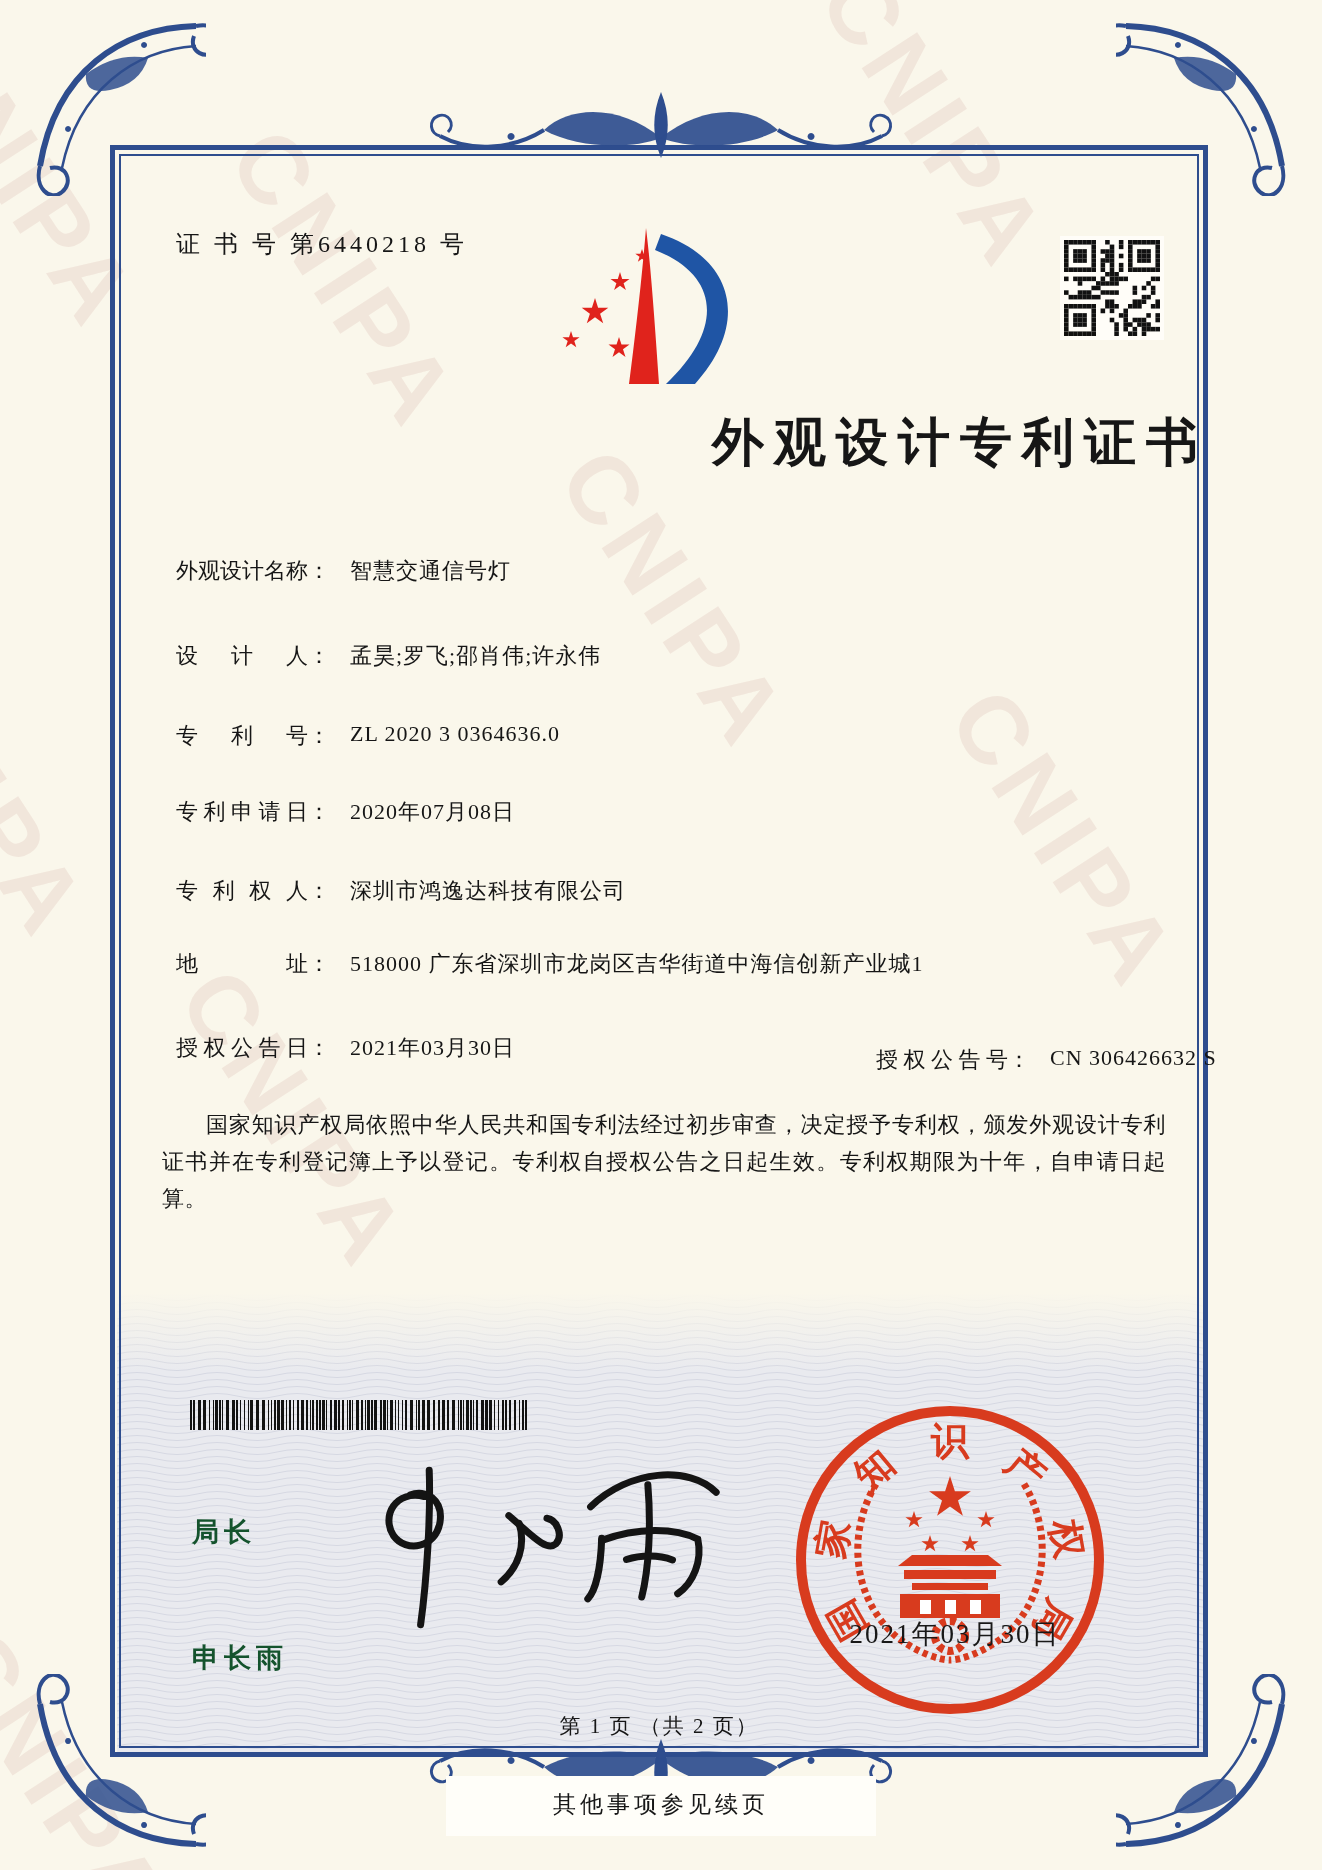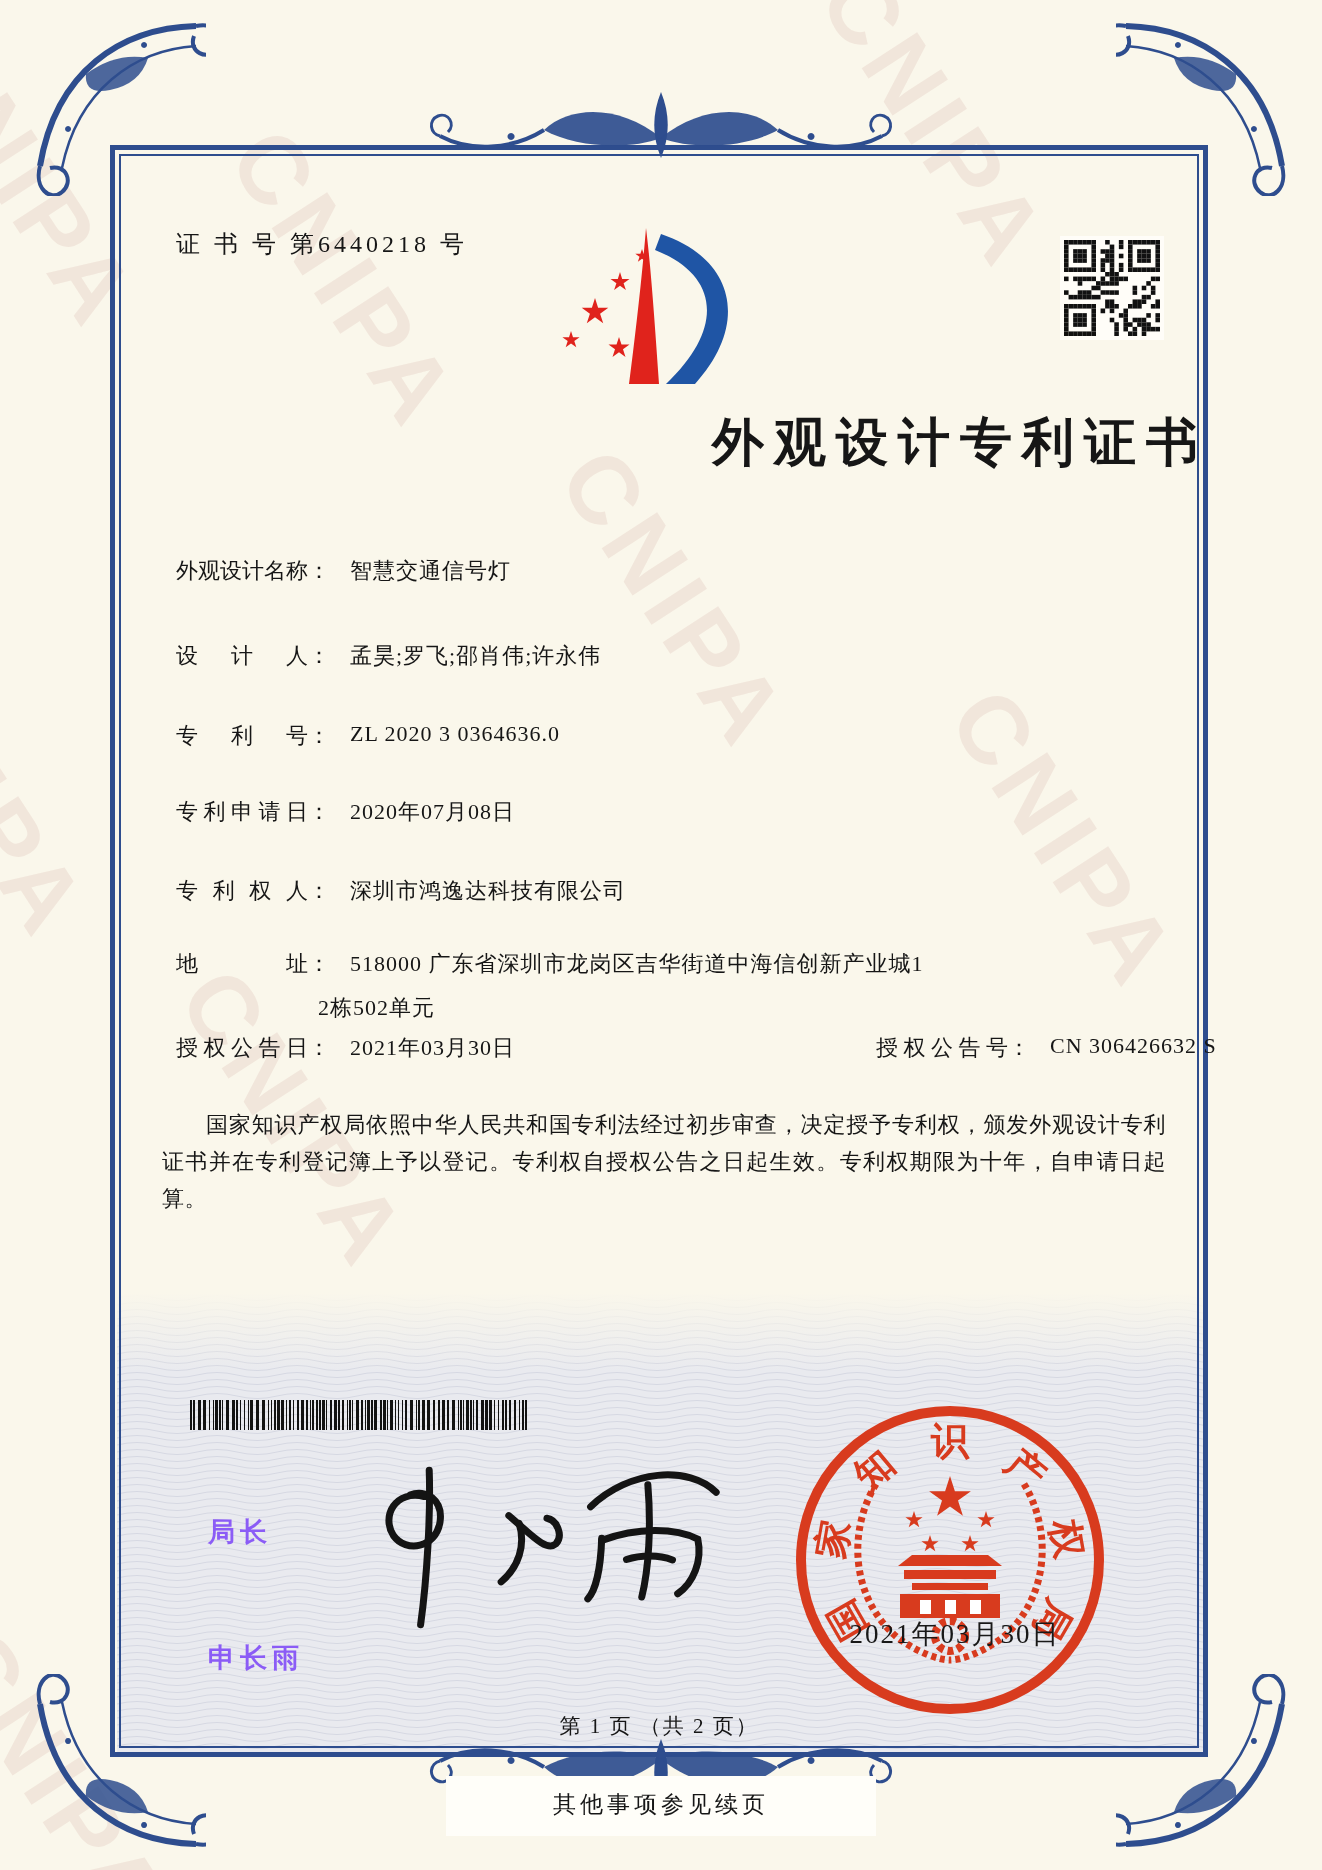--- a/index.html
+++ b/index.html
@@ -26,36 +26,36 @@
   .doc-title{position:absolute;left:110px;top:408px;width:1098px;text-align:right;
              font-size:52px;font-weight:bold;letter-spacing:10px;z-index:5;}
 
   
   .row{position:absolute;left:176px;font-size:22px;z-index:5;white-space:nowrap;}
   .lbl{display:inline-block;width:132px;text-align:justify;text-align-last:justify;
        text-justify:inter-character;vertical-align:top;}
   .colon{display:inline-block;vertical-align:top;}
   .val{display:inline-block;margin-left:20px;vertical-align:top;letter-spacing:1px;}
   .val2{margin-left:142px;letter-spacing:1px;margin-top:14px;}
-  .row-grant-no{position:absolute;left:700px;top:0;}
+  .row-grant-no{position:absolute;left:700px;top:12px;}
 
   
   .body-text{position:absolute;left:146px;top:1090px;width:1036px;font-size:22px;
              line-height:37px;text-align:justify;z-index:5;}
   .body-text p{margin:16px;text-indent:2em;letter-spacing:0.5px;}
 
   
   .band{position:absolute;left:117px;top:1292px;width:1088px;height:460px;z-index:1;}
   .band-fade{position:absolute;left:117px;top:1292px;width:1088px;height:80px;z-index:1;
              background:linear-gradient(#FAF7EB,rgba(250,247,235,0));}
 
   
   .barcode{position:absolute;left:190px;top:1400px;z-index:5;}
   .signer{position:absolute;left:192px;font-family:"Liberation Sans","DejaVu Sans",sans-serif;
-          font-weight:600;font-size:27px;letter-spacing:5px;color:#8b5cf6;z-index:5;margin-left:16px;}
+          font-weight:600;font-size:27px;letter-spacing:5px;color:#14532d;z-index:5;}
   .signature{position:absolute;left:340px;top:1448px;z-index:5;}
   .seal{position:absolute;left:790px;top:1400px;width:320px;height:320px;z-index:6;}
   .seal-char{position:absolute;width:44px;height:44px;line-height:44px;text-align:center;
              font-size:38px;font-weight:bold;color:#D83B1E;}
   .seal-date{position:absolute;left:800px;top:1616px;width:310px;text-align:center;
              font-size:27px;letter-spacing:2px;color:#181818;z-index:7;}
   .page-no{position:absolute;left:110px;top:1712px;width:1098px;text-align:center;
            font-size:21px;letter-spacing:2px;z-index:5;}
 
   
@@ -439,21 +439,20 @@
     <span class="lbl">专利号</span><span class="colon">：</span><span class="val">ZL 2020 3 0364636.0</span>
   </div>
   <div class="row" style="top:797px">
     <span class="lbl">专利申请日</span><span class="colon">：</span><span class="val">2020年07月08日</span>
   </div>
   <div class="row" style="top:876px">
     <span class="lbl">专利权人</span><span class="colon">：</span><span class="val">深圳市鸿逸达科技有限公司</span>
   </div>
   <div class="row" style="top:949px">
     <span class="lbl">地址</span><span class="colon">：</span><span class="val">518000 广东省深圳市龙岗区吉华街道中海信创新产业城1</span>
-    <div class="val2">2栋502单元</div>
   </div>
   <div class="row" style="top:1033px;width:1030px">
     <span class="lbl">授权公告日</span><span class="colon">：</span><span class="val">2021年03月30日</span>
     <span class="row-grant-no">
       <span class="lbl">授权公告号</span><span class="colon">：</span><span class="val">CN 306426632 S</span>
     </span>
   </div>
 
   <div class="body-text">
     <p>国家知识产权局依照中华人民共和国专利法经过初步审查，决定授予专利权，颁发外观设计专利证书并在专利登记簿上予以登记。专利权自授权公告之日起生效。专利权期限为十年，自申请日起算。</p>

